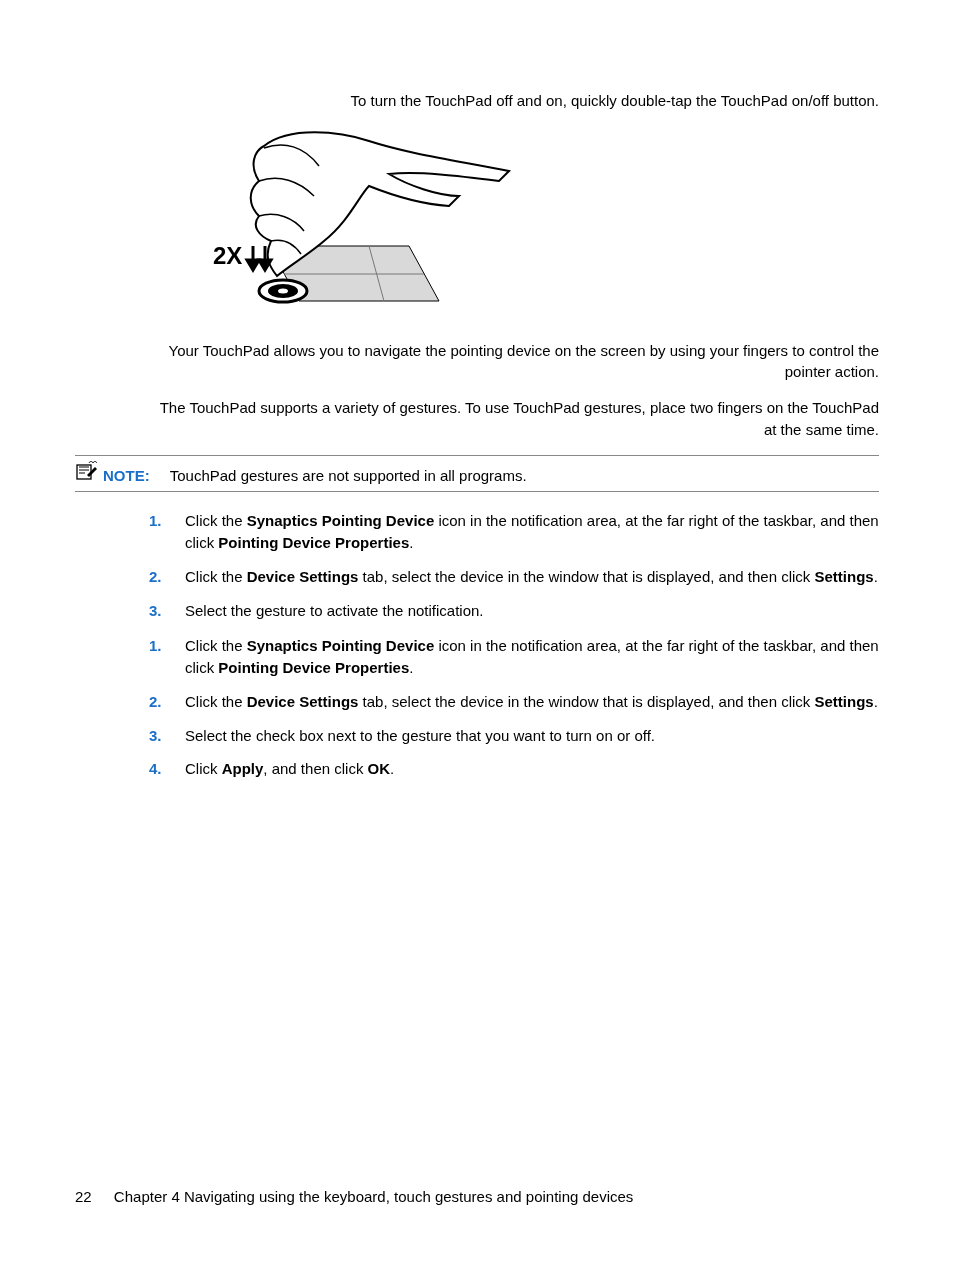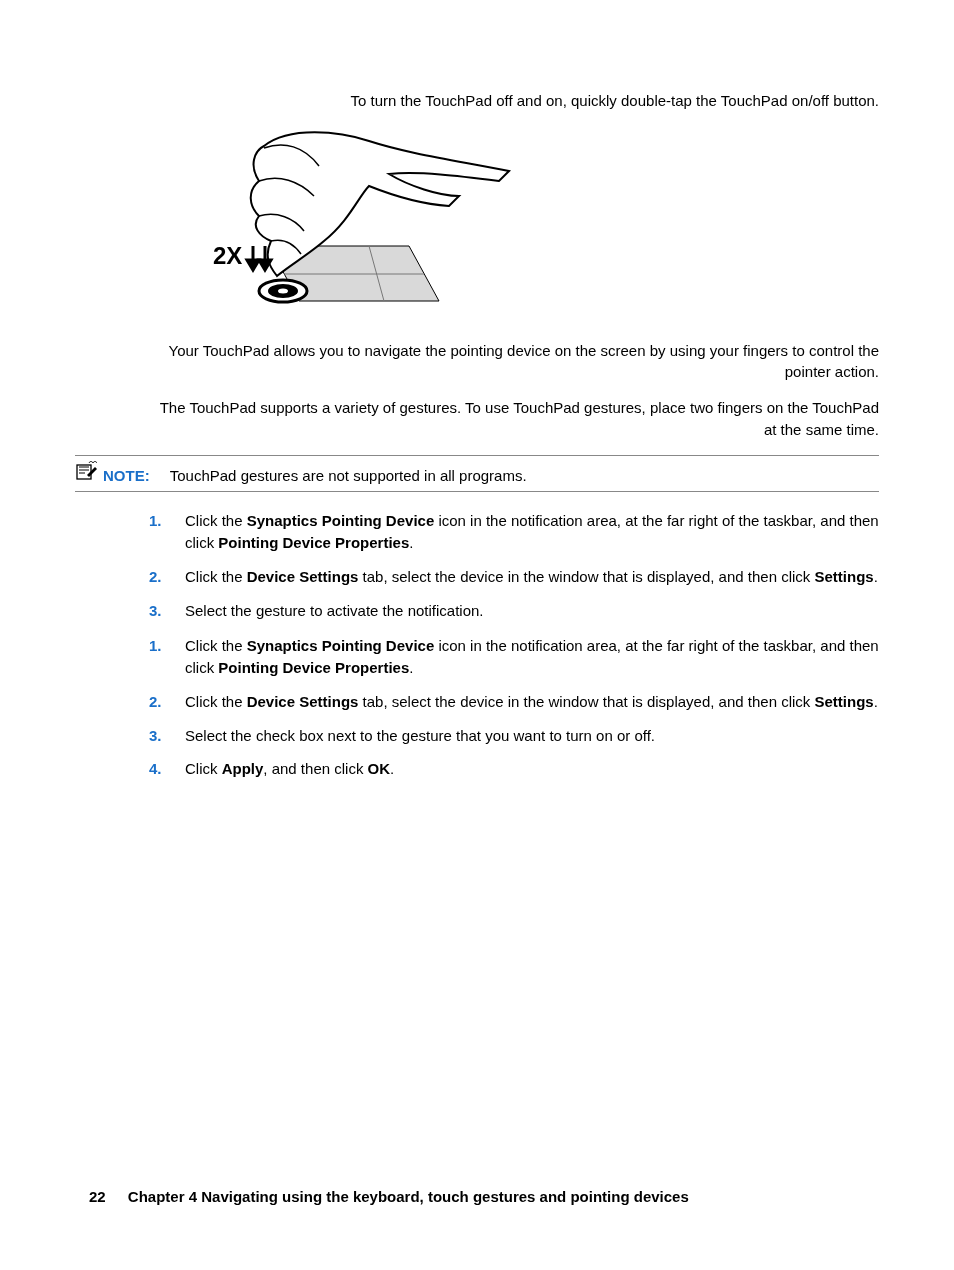--- a/index.html
+++ b/index.html
@@ -67,24 +67,23 @@
     font-weight: bold;
     flex: 0 0 16px;
   }
   ol.steps > li .txt {
     flex: 1;
   }
   .bold { font-weight: bold; }
   .footer {
     position: absolute;
     bottom: 62px;
-    left: 89px;
+    left: 75px;
     right: 75px;
     font-size: 15px;
-    font-weight: bold;
   }
   .page-num { margin-right: 18px; }
 </style>
 </head>
 <body>
 
 <div class="page">
 
 
   <div class="body-indent">

